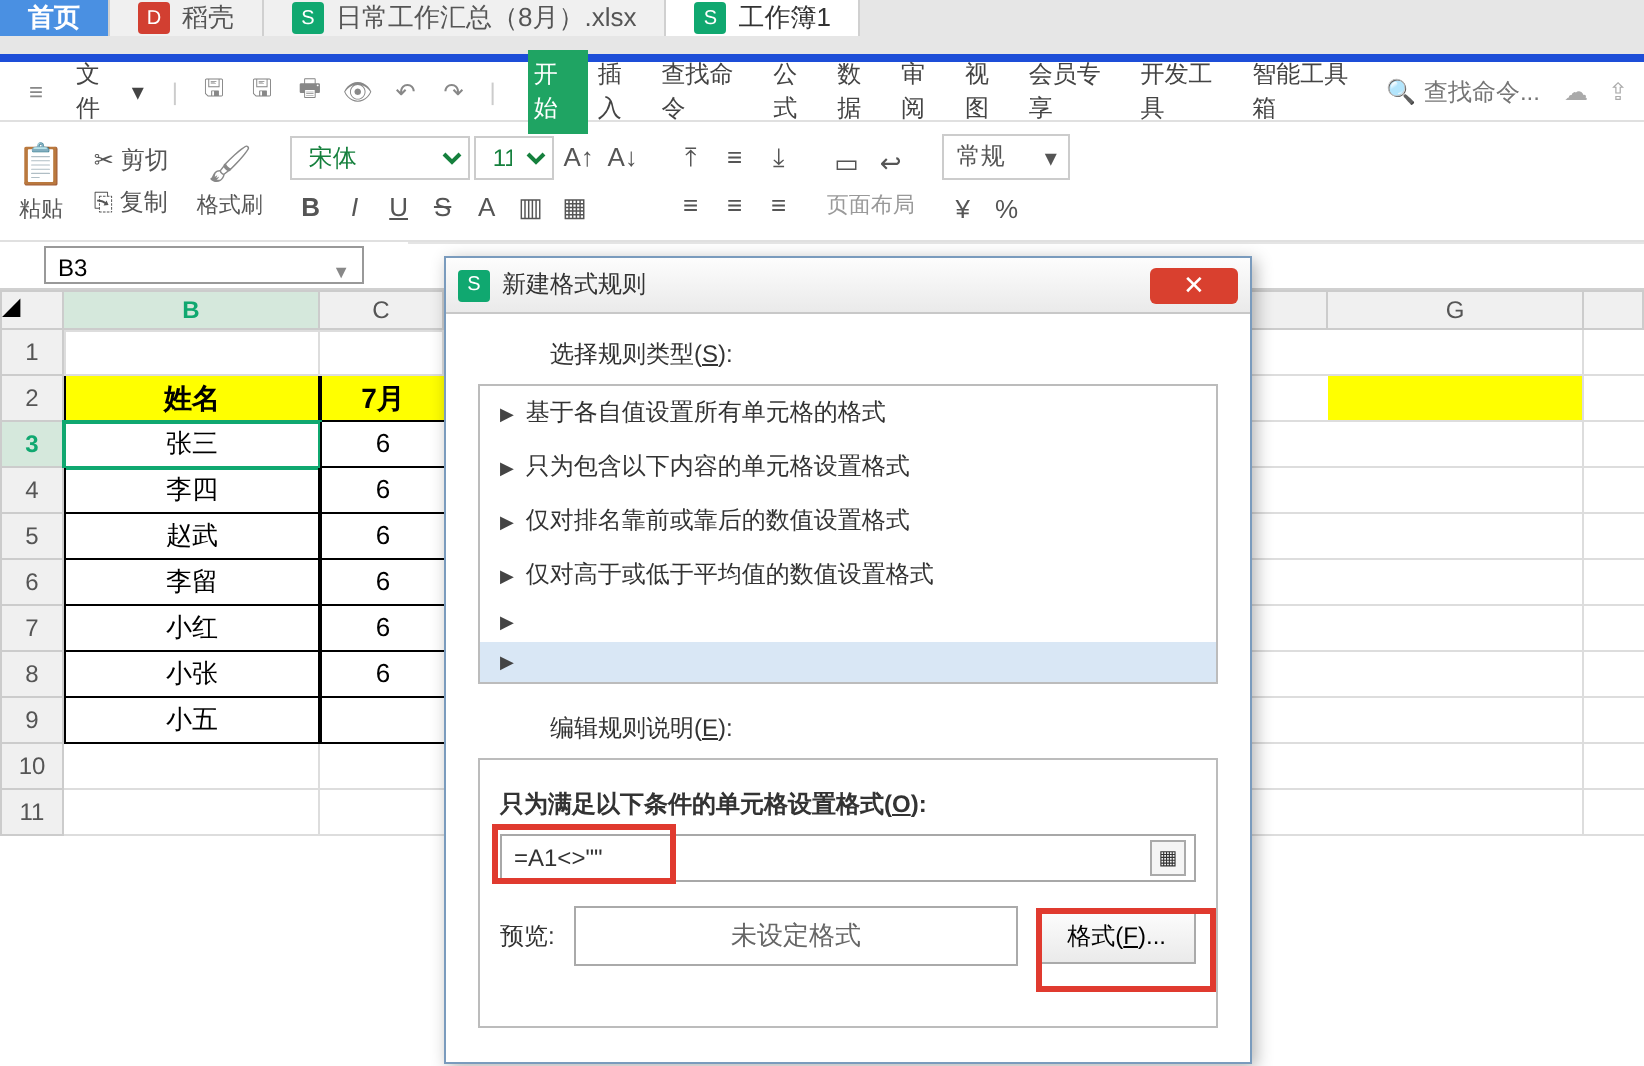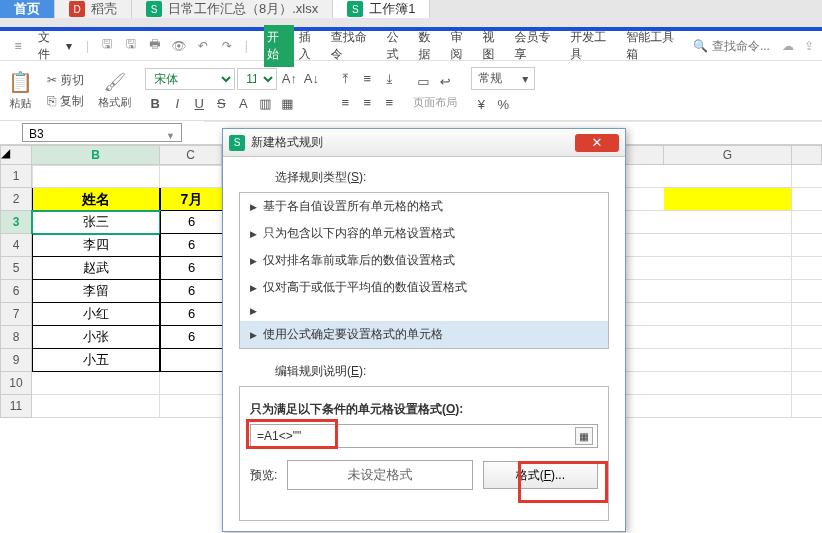--- a/index.html
+++ b/index.html
@@ -69,21 +69,21 @@
 .rulelist { border: 1px solid #bcbcbc; background: #fff; margin-bottom: 14px; }
 .rulelist .item { padding: 5px 10px; display: flex; align-items: center; gap: 6px; cursor: pointer; font-size: 12px; }
 .rulelist .item.sel { background: #d9e7f5; }
 .rulelist .arrow { font-size: 9px; color: #444; }
 .cond-label { margin: 8px 0 6px 10px; }
 .formula-input { margin: 0 10px 12px 10px; border: 1px solid #a8a8a8; height: 24px; display: flex; align-items: center; padding: 0 6px; font-size: 12px; position: relative; }
 .formula-input .picker { position: absolute; right: 4px; top: 2px; width: 18px; height: 18px; border: 1px solid #aaa; display: flex; align-items: center; justify-content: center; font-size: 10px; cursor: pointer; background: #f5f5f5; }
 .red-box { position: absolute; border: 3px solid #e03a2f; pointer-events: none; }
 .preview-row { display: flex; align-items: center; gap: 10px; margin: 0 10px 16px 10px; }
 .preview-box { flex: 1; height: 30px; border: 1px solid #aaa; display: flex; align-items: center; justify-content: center; color: #666; font-size: 13px; }
-.fmt-btn { height: 28px; padding: 0 32px; border: 1px solid #aaa; background: linear-gradient(#fdfdfd,#eaeaea); cursor: pointer; font-size: 12px; }
+.fmt-btn { height: 28px; padding: 0 14px; border: 1px solid #aaa; background: linear-gradient(#fdfdfd,#eaeaea); cursor: pointer; font-size: 12px; }
 .und { text-decoration: underline; }
 </style>
 </head>
 <body>
 
 <div class="tabbar">
   <div class="tab home">首页</div>
   <div class="tab doc">
     <span class="tab-icon red">D</span>
     <span>稻壳</span>
@@ -327,21 +327,20 @@
         </div>
         <div class="item">
           <span class="arrow">▶</span>
           <span>仅对高于或低于平均值的数值设置格式</span>
         </div>
         <div class="item">
           <span class="arrow">▶</span>
         </div>
         <div class="item sel">
           <span class="arrow">▶</span>
-          <span>使用公式确定要设置格式的单元格</span>
         </div>
       </div>
 
     <div class="section-label">
       <span>编辑规则说明</span>(<span class="und">E</span>)<span>:</span>
     </div>
 
     <div style="border:1px solid #bcbcbc;padding:6px 0 14px 0;position:relative;">
       <div class="cond-label">
         <b><span>只为满足以下条件的单元格设置格式</span>(<span class="und">O</span>)<span>:</span></b>

